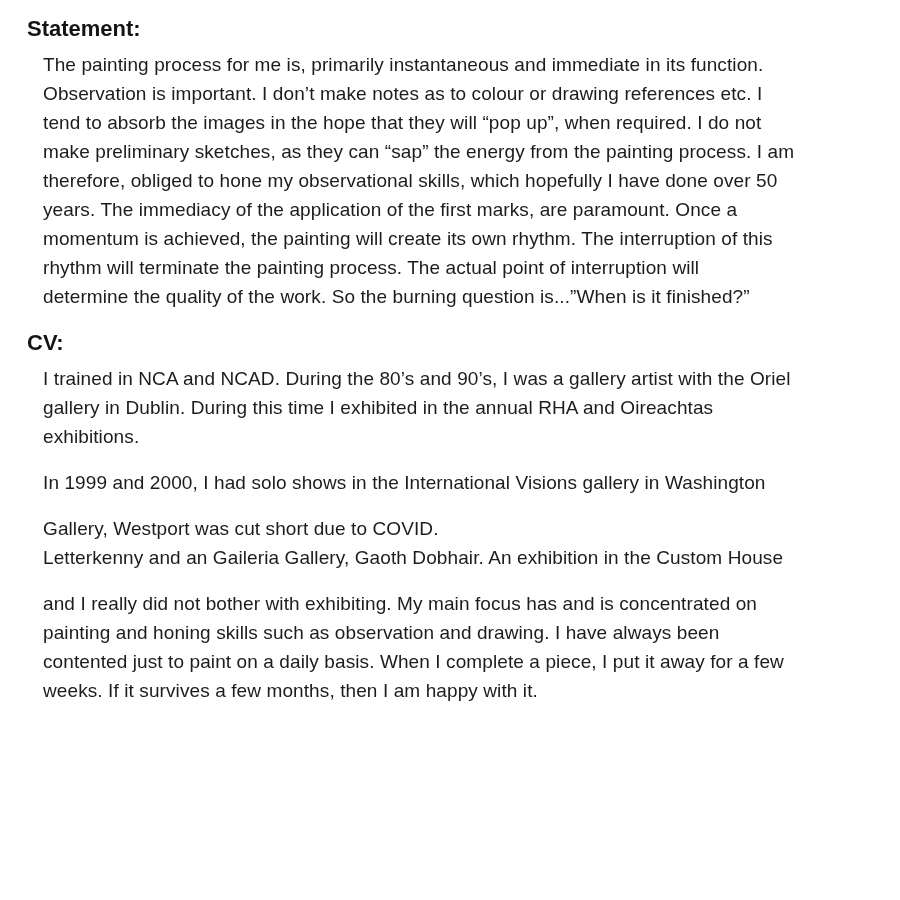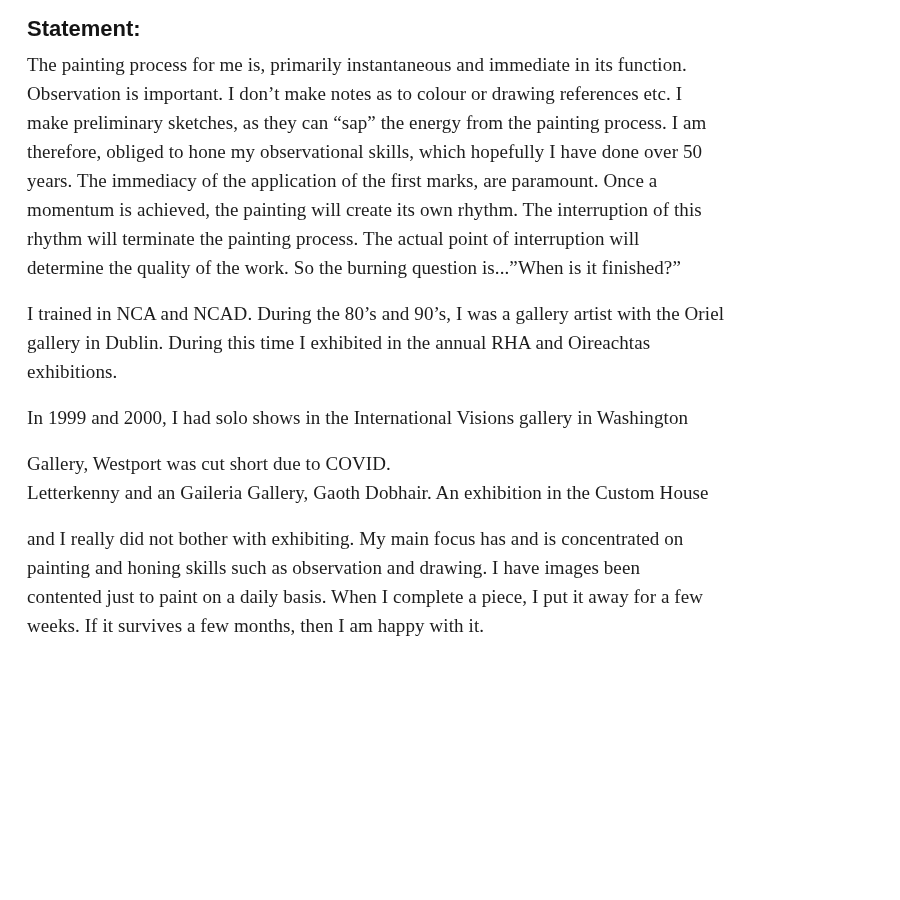--- a/index.html
+++ b/index.html
@@ -21,64 +21,65 @@
     font-size: 22px;
     font-weight: 700;
     line-height: 30px;
     margin: 0 0 6px 0;
     color: #141414;
   }
   .section-heading.cv {
     margin-top: 16px;
   }
   .para {
-    margin: 0 0 17px 0;
-    font-family: Liberation Serif, serif;
+    margin: 0 0 17px 16px;
   }
   .para .line {
     font-size: 19px;
     line-height: 29px;
     white-space: nowrap;
     letter-spacing: 0.1px;
   }
 </style>
 </head>
 <body>
 
 <div class="page">
 
   <h1 class="section-heading">Statement:</h1>
 
   <div class="para">
       <div class="line">The painting process for me is, primarily instantaneous and immediate in its function.</div>
       <div class="line">Observation is important. I don’t make notes as to colour or drawing references etc. I</div>
+      <div class="line">tend to absorb the images in the hope that they will “pop up”, when required. I do not</div>
       <div class="line">make preliminary sketches, as they can “sap” the energy from the painting process. I am</div>
       <div class="line">therefore, obliged to hone my observational skills, which hopefully I have done over 50</div>
       <div class="line">years. The immediacy of the application of the first marks, are paramount. Once a</div>
       <div class="line">momentum is achieved, the painting will create its own rhythm. The interruption of this</div>
       <div class="line">rhythm will terminate the painting process. The actual point of interruption will</div>
       <div class="line">determine the quality of the work. So the burning question is...”When is it finished?”</div>
     </div>
 
+  <h1 class="section-heading cv">CV:</h1>
 
   <div class="para">
       <div class="line">I trained in NCA and NCAD. During the 80’s and 90’s, I was a gallery artist with the Oriel</div>
       <div class="line">gallery in Dublin. During this time I exhibited in the annual RHA and Oireachtas</div>
       <div class="line">exhibitions.</div>
     </div>
 
   <div class="para">
       <div class="line">In 1999 and 2000, I had solo shows in the International Visions gallery in Washington</div>
     </div>
 
   <div class="para">
       <div class="line">Gallery, Westport was cut short due to COVID.</div>
       <div class="line">Letterkenny and an Gaileria Gallery, Gaoth Dobhair. An exhibition in the Custom House</div>
     </div>
 
   <div class="para">
       <div class="line">and I really did not bother with exhibiting. My main focus has and is concentrated on</div>
-      <div class="line">painting and honing skills such as observation and drawing. I have images been</div>
+      <div class="line">painting and honing skills such as observation and drawing. I have always been</div>
       <div class="line">contented just to paint on a daily basis. When I complete a piece, I put it away for a few</div>
       <div class="line">weeks. If it survives a few months, then I am happy with it.</div>
     </div>
 
 </div>
 
 </body></html>

